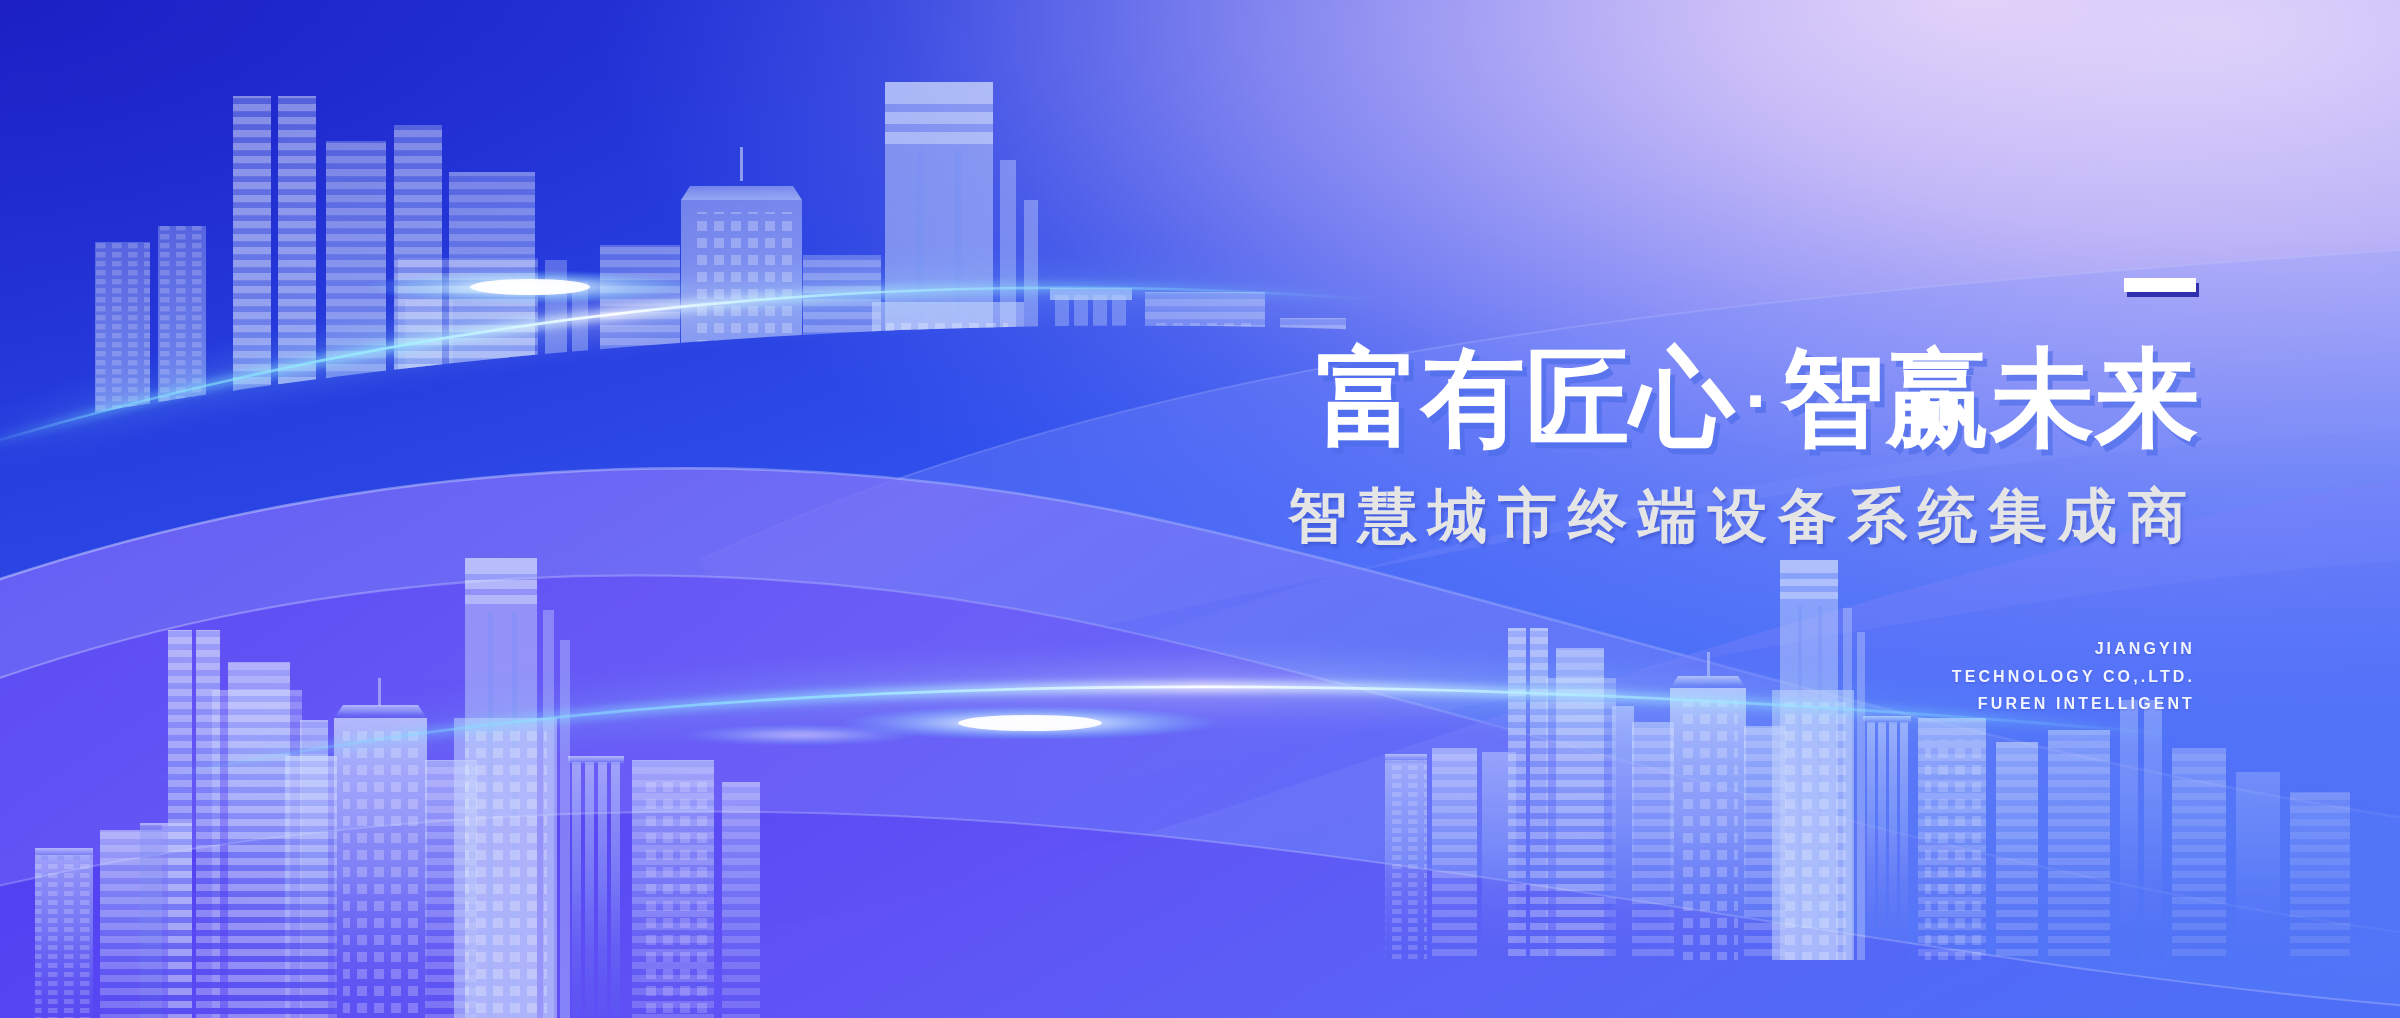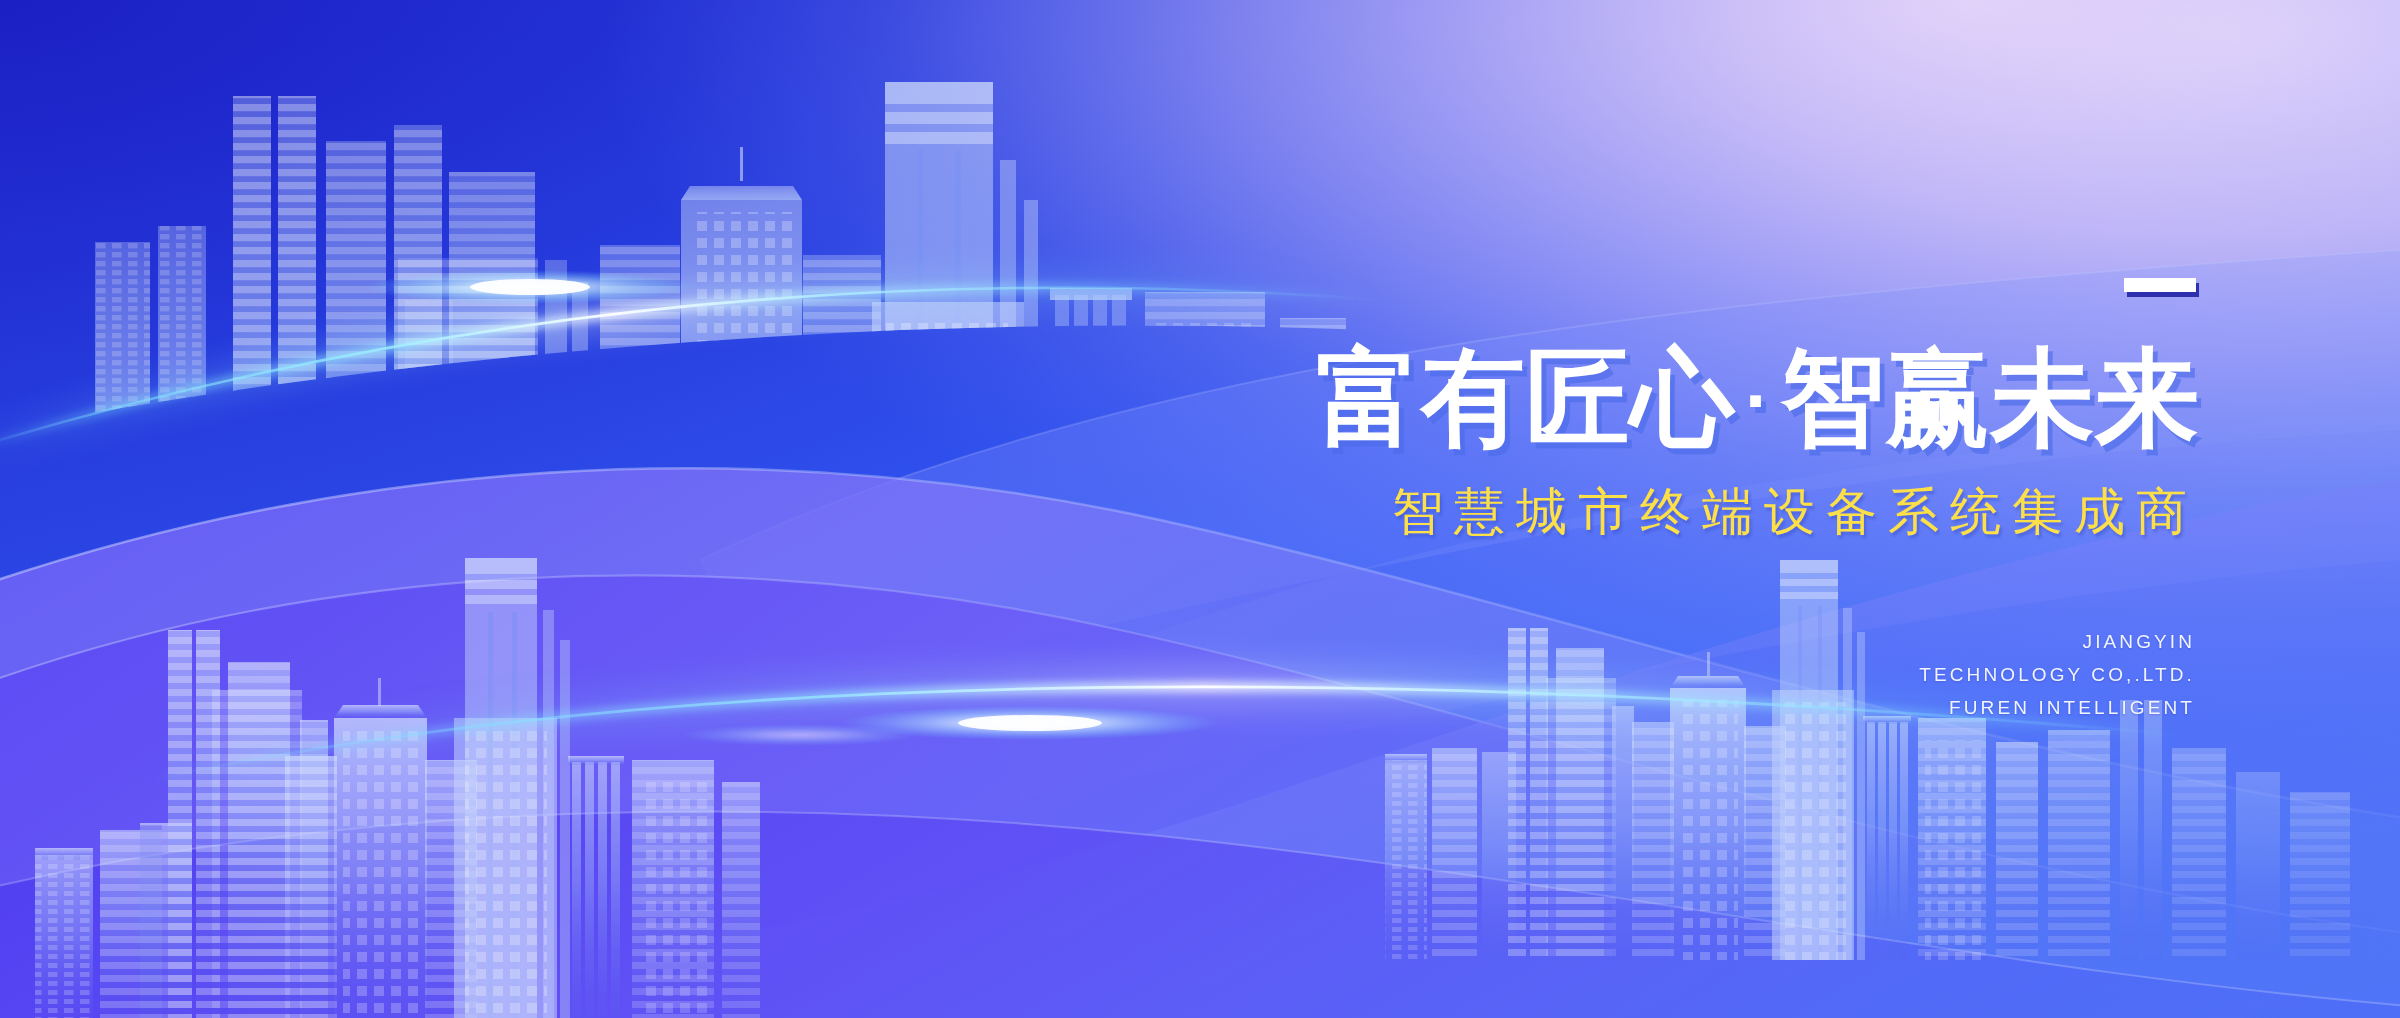--- a/index.html
+++ b/index.html
@@ -25,27 +25,27 @@
   #main-title{
     margin:46px 0 0 0;
     font-size:107px;line-height:1.05;font-weight:bold;color:#ffffff;
     letter-spacing:1px;white-space:nowrap;
     text-shadow:5px 6px 0 rgba(74,106,232,.62);
     transform:scaleX(.97);transform-origin:right center;
   }
   #main-title .dot{font-size:78px;vertical-align:.10em;padding:0 10px;}
   #sub-title{
     margin:30px 2px 0 0;
-    font-size:51px;line-height:1.1;color:#fde047;font-weight:400;
+    font-size:59px;line-height:1.1;color:#e5e5e5;font-weight:700;
     letter-spacing:11px;white-space:nowrap;
     text-shadow:2px 3px 3px rgba(50,70,190,.45);
   }
   #company{
     margin:86px 5px 0 0;color:rgba(255,255,255,.93);
-    font-size:19px;line-height:1.72;letter-spacing:3.1px;font-weight:400;
+    font-size:16px;line-height:1.72;letter-spacing:3.1px;font-weight:700;
     text-shadow:0 1px 2px rgba(40,60,180,.35);
   }
   #company div{white-space:nowrap;}
 </style>
 </head>
 <body>
 
 <div id="banner">
 
   <div class="layer">

